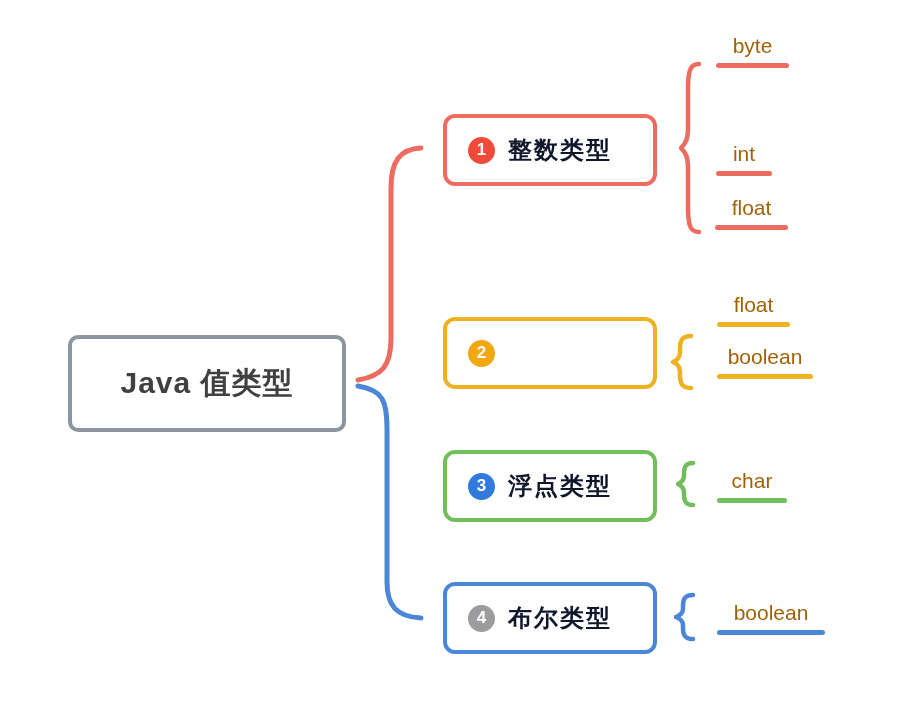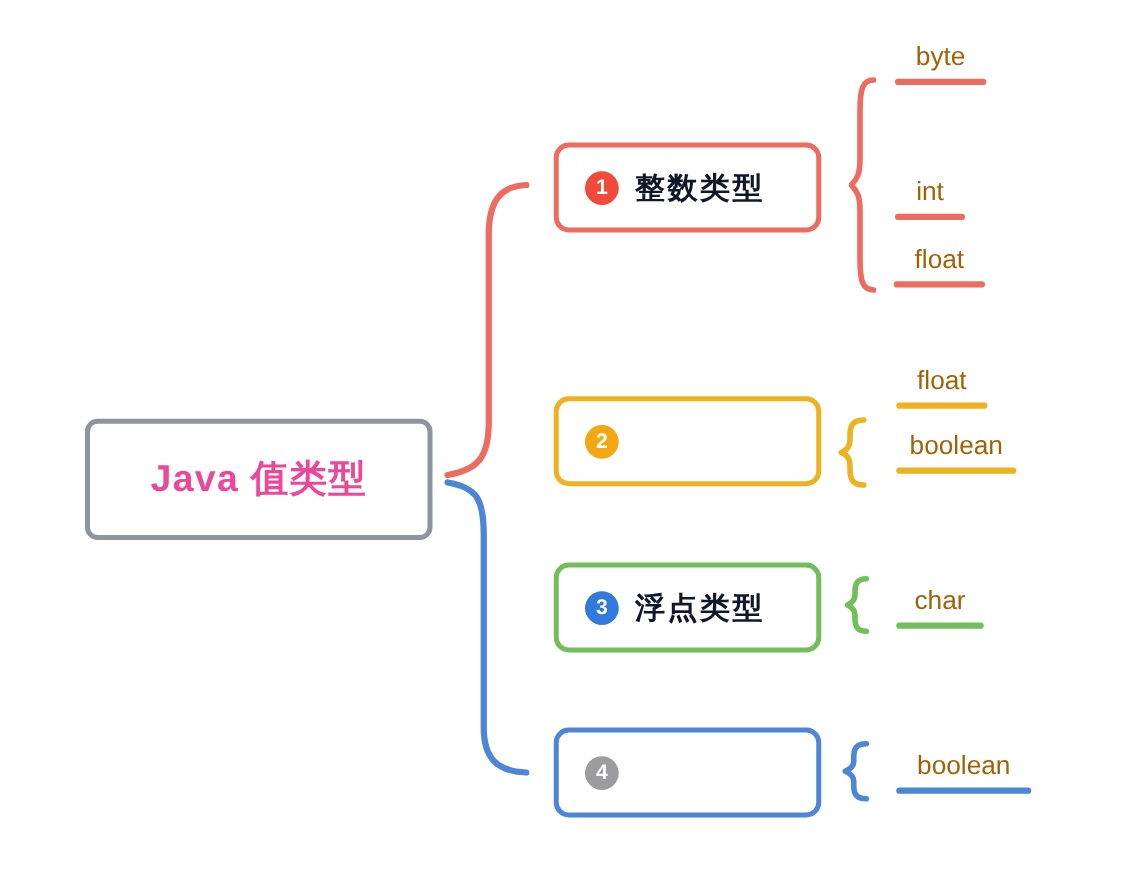--- a/index.html
+++ b/index.html
@@ -16,21 +16,21 @@
   svg .brace{fill:none;stroke-width:4.5;stroke-linecap:round;stroke-linejoin:round;}
 
   .node{
     position:absolute;box-sizing:border-box;background:#ffffff;
     display:flex;align-items:center;
   }
   .root-node{
     left:68px;top:335px;width:278px;height:97px;
     border:4px solid #8d95a0;border-radius:10px;justify-content:center;
   }
-  .root-label{font-size:30px;font-weight:bold;color:#ec4899;letter-spacing:1px;}
+  .root-label{font-size:30px;font-weight:bold;color:#404040;letter-spacing:1px;}
 
   .branch{
     left:443px;width:214px;height:72px;
     border-width:4px;border-style:solid;border-radius:12px;
     padding-left:21px;gap:13px;
   }
   .branch-1{top:114px;border-color:#ee6b5f;}
   .branch-2{top:317px;border-color:#edb21f;}
   .branch-3{top:450px;border-color:#71bf5b;}
   .branch-4{top:582px;border-color:#4c86d6;}
@@ -94,20 +94,21 @@
     <span class="badge badge-2">2</span>
   </div>
 
   <div class="node branch branch-3">
     <span class="badge badge-3">3</span>
     <span class="branch-label">浮点类型</span>
   </div>
 
   <div class="node branch branch-4">
     <span class="badge badge-4">4</span>
+    <span class="branch-label">布尔类型</span>
   </div>
 
   <svg class="brace-box brace-1" width="22" height="174" viewBox="0 0 22 174">
     <path class="brace stroke-red" d="M 20 3 C 11 3 9 10 9 28 L 9 66 C 9 78 7 82 2 87 C 7 92 9 96 9 108 L 9 146 C 9 164 11 171 20 171"></path>
   </svg>
   <svg class="brace-box brace-2" width="24" height="58" viewBox="0 0 24 58">
     <path class="brace stroke-yellow" d="M 21 3 C 11 3 10 9 10 16 L 10 19 C 10 23 8 27 3 29 C 8 31 10 35 10 39 L 10 42 C 10 49 11 55 21 55"></path>
   </svg>
   <svg class="brace-box brace-3" width="20" height="48" viewBox="0 0 20 48">
     <path class="brace stroke-green" d="M 17 3 C 9 3 8 8 8 13 L 8 16 C 8 19 6 22 2 24 C 6 26 8 29 8 32 L 8 35 C 8 40 9 45 17 45"></path>

